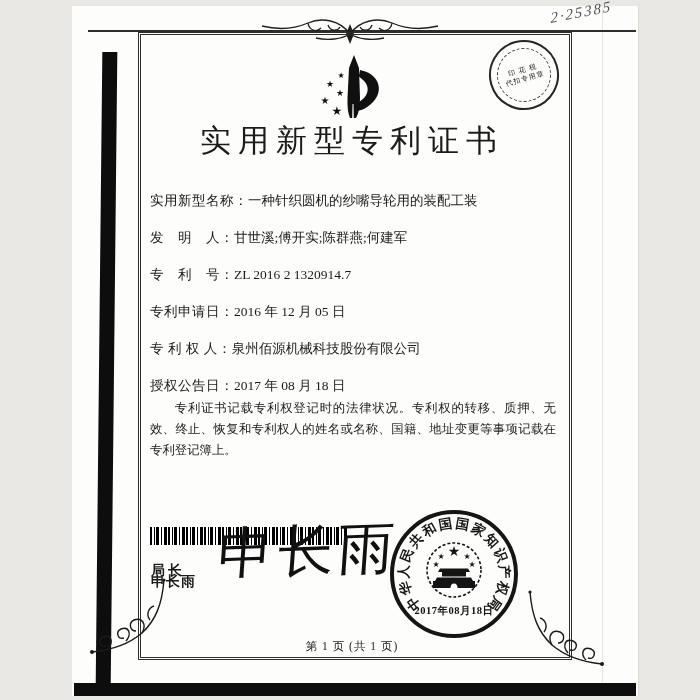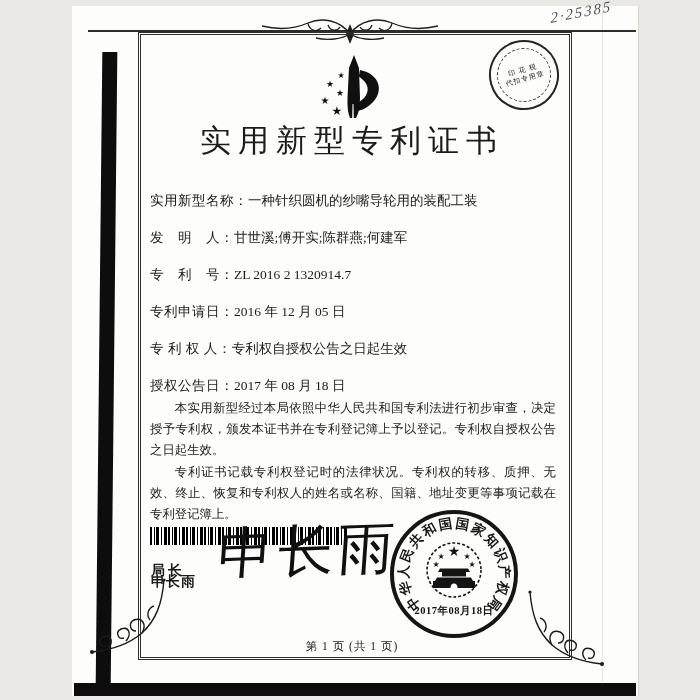--- a/index.html
+++ b/index.html
@@ -176,29 +176,28 @@
       <div class="field-row">
         <span class="field-label">发　明　人：</span><span class="field-value">甘世溪;傅开实;陈群燕;何建军</span>
       </div>
       <div class="field-row">
         <span class="field-label">专　利　号：</span><span class="field-value">ZL 2016 2 1320914.7</span>
       </div>
       <div class="field-row">
         <span class="field-label">专利申请日：</span><span class="field-value">2016 年 12 月 05 日</span>
       </div>
       <div class="field-row">
-        <span class="field-label">专 利 权 人：</span><span class="field-value">专利权自授权公告之日起生效</span>
+        <span class="field-label">专 利 权 人：</span><span class="field-value">泉州佰源机械科技股份有限公司</span>
       </div>
       <div class="field-row">
         <span class="field-label">授权公告日：</span><span class="field-value">2017 年 08 月 18 日</span>
       </div>
     </div>
 
     <div class="body-text">
-      <p>本实用新型经过本局依照中华人民共和国专利法进行初步审查，决定授予专利权，颁发本证书并在专利登记簿上予以登记。专利权自授权公告之日起生效。</p>
       <p>专利证书记载专利权登记时的法律状况。专利权的转移、质押、无效、终止、恢复和专利权人的姓名或名称、国籍、地址变更等事项记载在专利登记簿上。</p>
     </div>
 
     <div class="barcode"></div>
 
     <div class="sig-role">局长</div>
     <div class="sig-name">申长雨</div>
     <div class="autograph">申长雨</div>
 
     <div class="seal">

